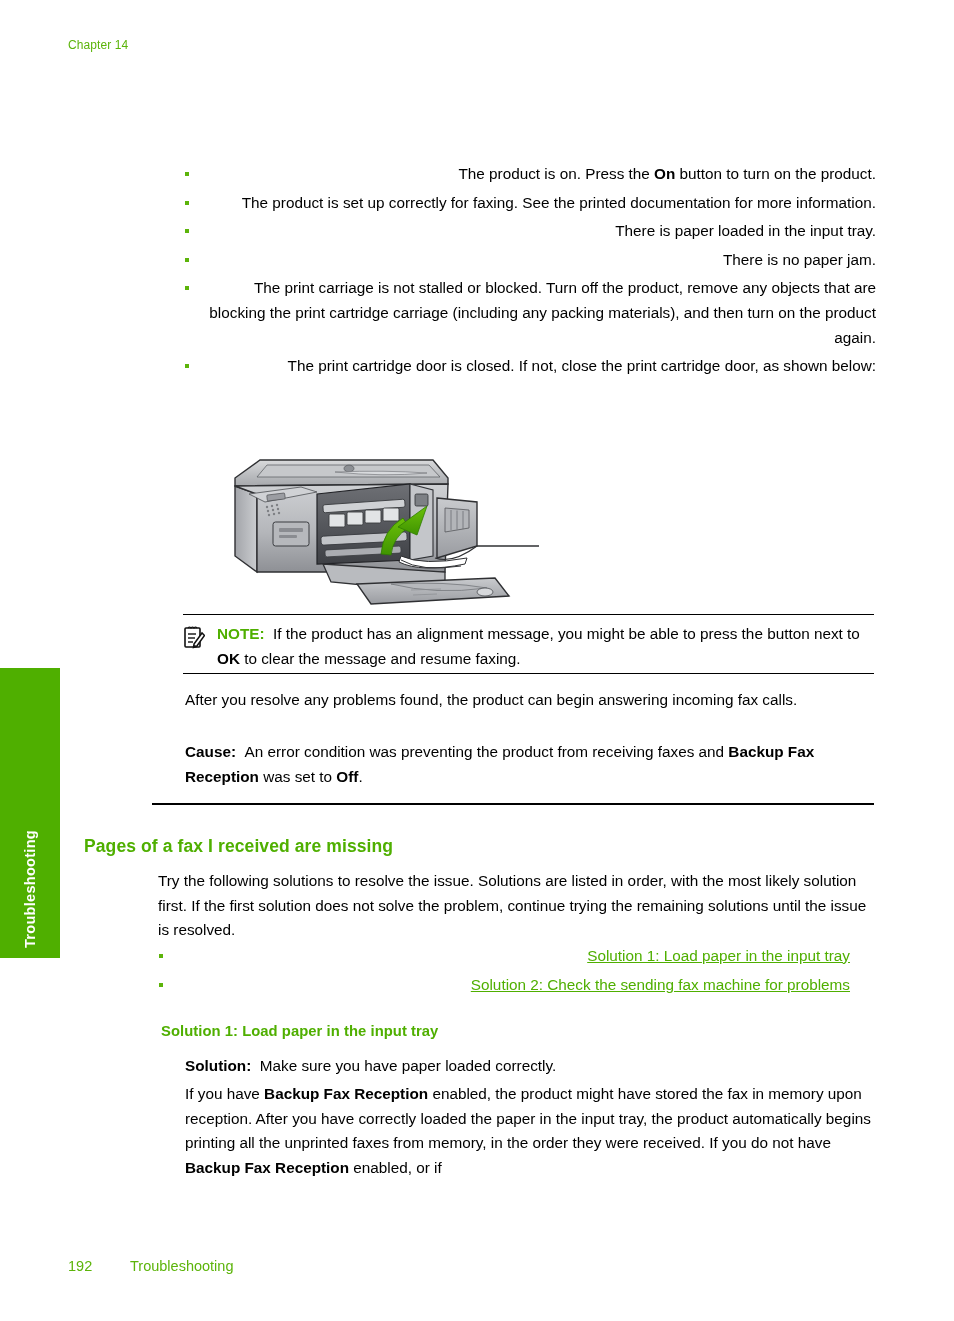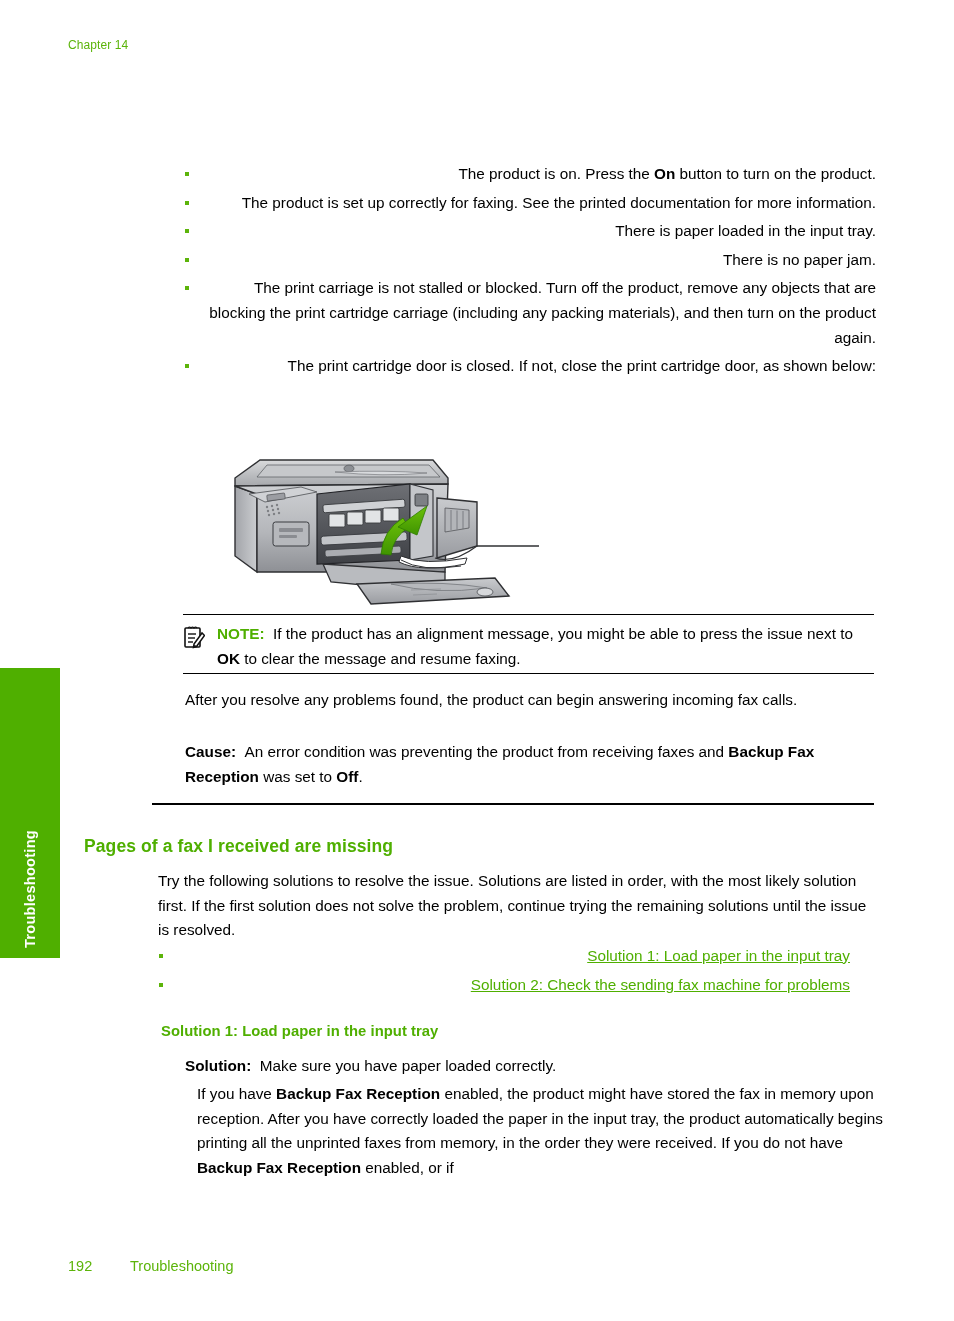--- a/index.html
+++ b/index.html
@@ -310,21 +310,21 @@
     <svg class="note-icon" viewBox="0 0 22 24">
       <rect x="2" y="3" width="15" height="19" rx="1" fill="#ffffff" stroke="#111" stroke-width="1.6"></rect>
       <path d="M5 3 q1.5 -2 3 0 q1.5 -2 3 0 q1.5 -2 3 0" fill="none" stroke="#111" stroke-width="1.2"></path>
       <line x1="5" y1="9" x2="13" y2="9" stroke="#111" stroke-width="1.4"></line>
       <line x1="5" y1="13" x2="12" y2="13" stroke="#111" stroke-width="1.4"></line>
       <line x1="5" y1="17" x2="10" y2="17" stroke="#111" stroke-width="1.4"></line>
       <path d="M11 19 L19 8 L21.5 10.5 L13.5 21.5 L10.5 22.5 Z" fill="#ffffff" stroke="#111" stroke-width="1.5"></path>
       <path d="M10.5 22.5 L11.6 19.6 L13.4 21.3 Z" fill="#111"></path>
     </svg>
     <div class="note-text">
-      <span class="note-word">NOTE:</span>&nbsp;&nbsp;<span>If the product has an alignment message, you might be able to press the issue next to </span><b>OK</b><span> to clear the message and resume faxing.</span>
+      <span class="note-word">NOTE:</span>&nbsp;&nbsp;<span>If the product has an alignment message, you might be able to press the button next to </span><b>OK</b><span> to clear the message and resume faxing.</span>
     </div>
   </div>
 
   <div class="rule-thin" style="left:183px; top:673px; width:691px;"></div>
 
   <div class="para" style="left:185px; top:688px; width:690px;">After you resolve any problems found, the product can begin answering incoming fax calls.</div>
 
   <div class="para" style="left:185px; top:740px; width:690px;">
     <b>Cause:</b>&nbsp;&nbsp;<span>An error condition was preventing the product from receiving faxes and </span><b>Backup Fax Reception</b><span> was set to </span><b>Off</b><span>.</span>
   </div>
@@ -345,21 +345,21 @@
       <a class="link-green" href="#">Solution 2: Check the sending fax machine for problems</a>
     </div>
   </div>
 
   <div class="h3" style="left:161px; top:1023px;">Solution 1: Load paper in the input tray</div>
 
   <div class="para" style="left:185px; top:1054px; width:690px;">
     <b>Solution:</b>&nbsp;&nbsp;<span>Make sure you have paper loaded correctly.</span>
   </div>
 
-  <div class="para" style="left:185px; top:1082px; width:690px;margin-left:12px;">
+  <div class="para" style="left:185px; top:1082px; width:690px;">
     <span>If you have </span><b>Backup Fax Reception</b><span> enabled, the product might have stored the fax in memory upon reception. After you have correctly loaded the paper in the input tray, the product automatically begins printing all the unprinted faxes from memory, in the order they were received. If you do not have </span><b>Backup Fax Reception</b><span> enabled, or if</span>
   </div>
 
   <div class="footer">
     <span class="pagenum">192</span><span>Troubleshooting</span>
   </div>
 
 </div>
 
 </body></html>

